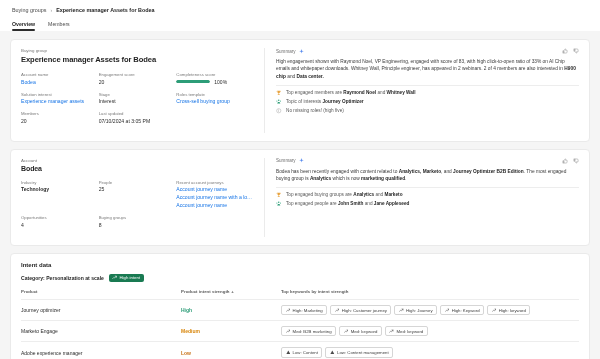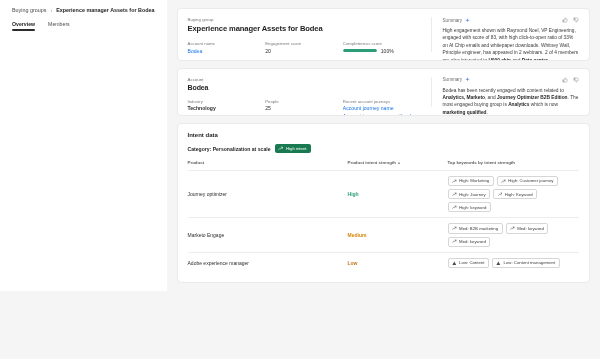--- a/index.html
+++ b/index.html
@@ -4,21 +4,21 @@
 <style>
   * { box-sizing: border-box; margin: 0; padding: 0; }
   html, body {
     width: 600px; height: 359px;
     background: #f5f5f5;
     font-family: "Liberation Sans", sans-serif;
     font-size: 5px;
     color: #2c2c2c;
     overflow: hidden;
   }
-  .page { width: 600px; height: 291px; display: flex; }
+  .page { width: 600px; height: 291px; display: flex; flex-direction: column; }
 
   
   .topbar { background: #ffffff; padding: 7px 12px 0 12px; }
   .breadcrumb { display: flex; align-items: center; gap: 4px; font-size: 5.4px; }
   .bc-link { color: #4b4b4b; }
   .bc-sep { color: #9a9a9a; font-size: 5px; }
   .bc-current { color: #1f1f1f; font-weight: bold; }
   .tabs { display: flex; gap: 13px; margin-top: 8px; padding-bottom: 0; }
   .tab { font-size: 5.2px; color: #4b4b4b; padding-bottom: 4px; position: relative; }
   .tab.active { color: #1f1f1f; font-weight: bold; }

